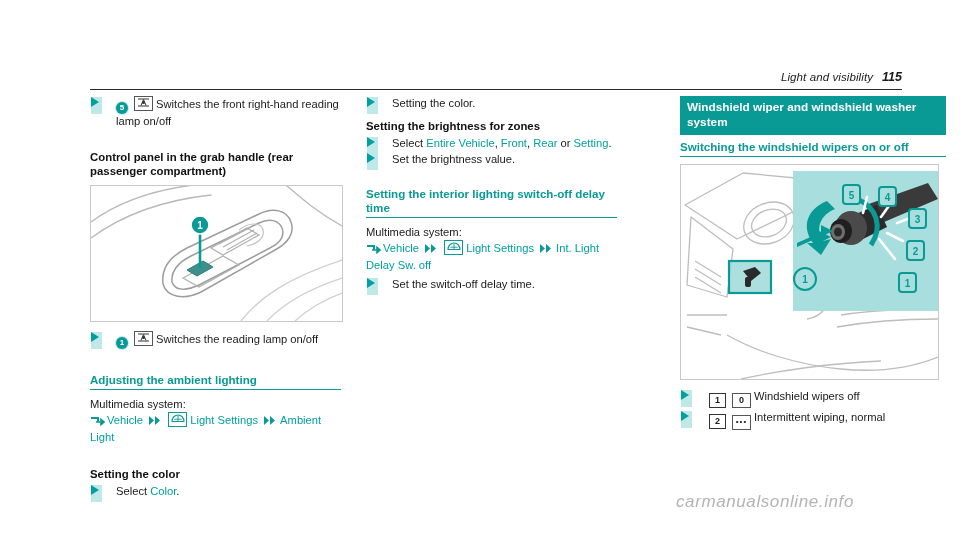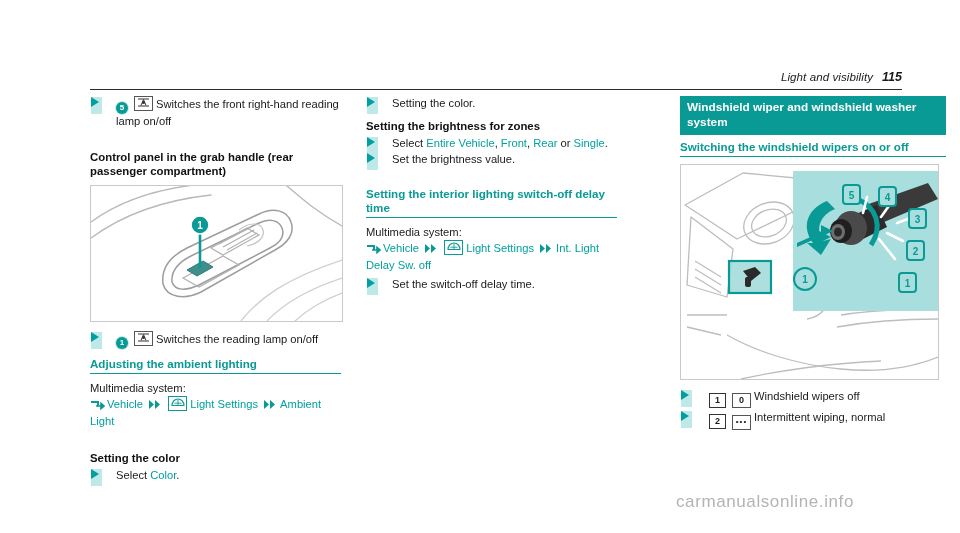--- a/index.html
+++ b/index.html
@@ -75,20 +75,21 @@
   
   .fig{border:1px solid #c9c9c9;background:#fff;position:relative;overflow:hidden;}
   .fig1{width:251px;height:135px;margin:7px 0 9px 0;}
   .fig3{width:257px;height:214px;margin:6px 0 9px 0;}
 
   
   .wm{
     position:absolute;left:676px;top:492px;
     font-size:17px;color:#b4b4b4;letter-spacing:.6px;
     white-space:nowrap;
+    font-style:italic;
   }
 </style>
 </head>
 <body>
 
 <div class="page">
 
   <div class="hdr">
     <span class="ttl">Light and visibility</span><span class="pg">115</span>
   </div>
@@ -147,21 +148,21 @@
         <span class="tri"></span>
         <span class="numcirc">1</span><span class="chip">
           <svg width="15" height="11" viewBox="0 0 15 11">
               <path d="M2 2 H13 M2 9 H13" stroke="#333" stroke-width="1.1" fill="none"></path>
               <path d="M7.5 2.6 L5 8.4 M7.5 2.6 L10 8.4" stroke="#333" stroke-width="1" fill="none"></path>
               <circle cx="7.5" cy="5.5" r="1.5" fill="#333"></circle>
             </svg>
         </span><span>Switches the reading lamp on/off</span>
       </div>
 
-      <div class="h3" style="margin-top:8px;">Adjusting the ambient lighting</div>
+      <div class="h3" style="margin-top:24px;">Adjusting the ambient lighting</div>
 
       <div class="p">Multimedia system:</div>
 
       <div class="mm">
         <span class="arrowhook">
           <svg width="15" height="10" viewBox="0 0 15 10">
               <path d="M1 2 H8 V6" stroke="#0a9a96" stroke-width="2" fill="none"></path>
               <path d="M6 6 L13 6 M11 3.4 L14 6 L11 8.6 Z" stroke="#0a9a96" stroke-width="1.6" fill="#0a9a96"></path>
             </svg>
         </span><span>Vehicle</span>
@@ -202,21 +203,21 @@
 
       <div class="h4" style="margin-top:9px;">Setting the brightness for zones</div>
 
       <div class="bullet">
         <span class="tri"></span>
         <span>Select</span>
         <span class="teal">Entire Vehicle</span><span>,</span>
         <span class="teal">Front</span><span>,</span>
         <span class="teal">Rear</span>
         <span>or</span>
-        <span class="teal">Single</span><span>.</span>
+        <span class="teal">Setting</span><span>.</span>
       </div>
 
       <div class="bullet">
         <span class="tri"></span>
         <span>Set the brightness value.</span>
       </div>
 
       <div class="h3" style="margin-top:20px;">Setting the interior lighting switch-off delay time</div>
 
       <div class="p">Multimedia system:</div>

